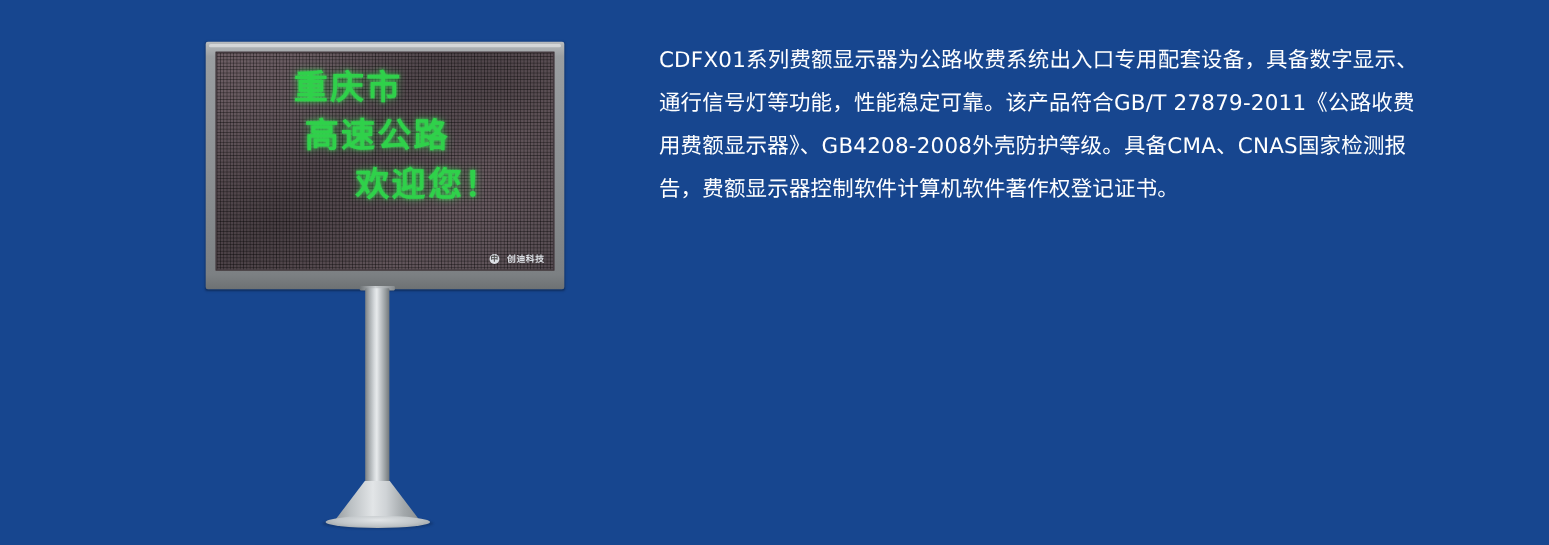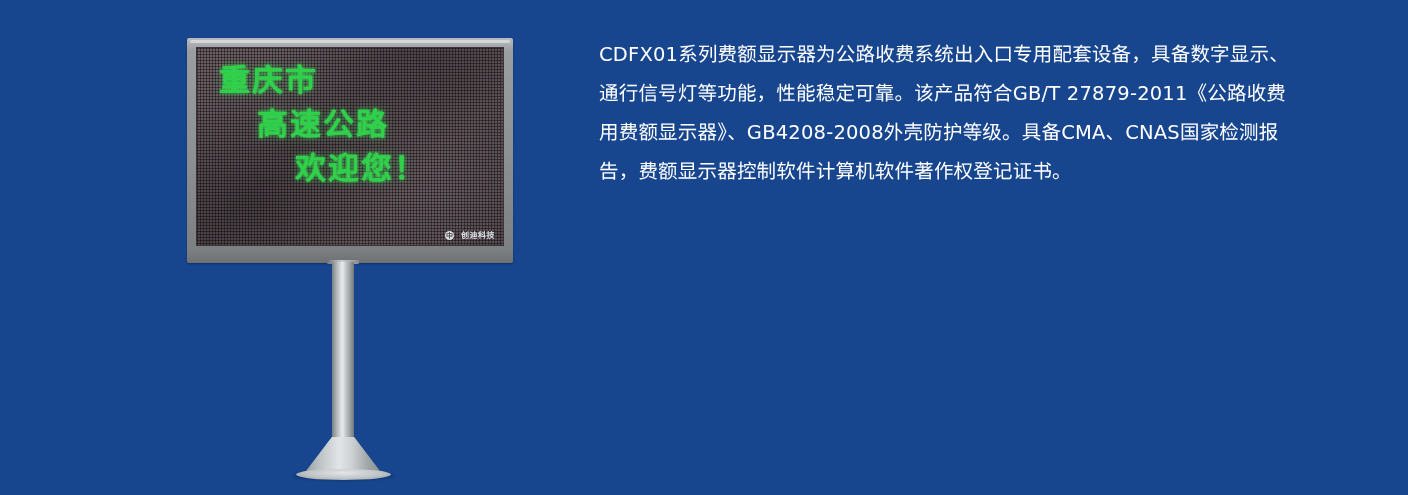--- a/index.html
+++ b/index.html
@@ -94,24 +94,24 @@
     font-weight: 700;
     font-size: 31px;
     line-height: 44px;
     letter-spacing: 2px;
     text-shadow:
       0 0 3px rgba(60, 235, 90, 0.85),
       0 0 8px rgba(40, 200, 70, 0.55);
     z-index: 2;
     white-space: nowrap;
   }
-  .led-line { display: block; }
+  .led-line { display: block; margin-left: 48px; }
   .led-line-1 { text-align: left;  padding-left: 22px; }
-  .led-line-2 { text-align: left;  padding-left: 60px; }
-  .led-line-3 { text-align: left;  padding-left: 98px; }
+  .led-line-2 { text-align: left;  padding-left: 32px; }
+  .led-line-3 { text-align: center;  padding-left: 40px; }
 
   
   .brand-watermark {
     position: absolute;
     right: 8px;
     bottom: 5px;
     z-index: 3;
     display: flex;
     align-items: flex-start;
     gap: 7px;

